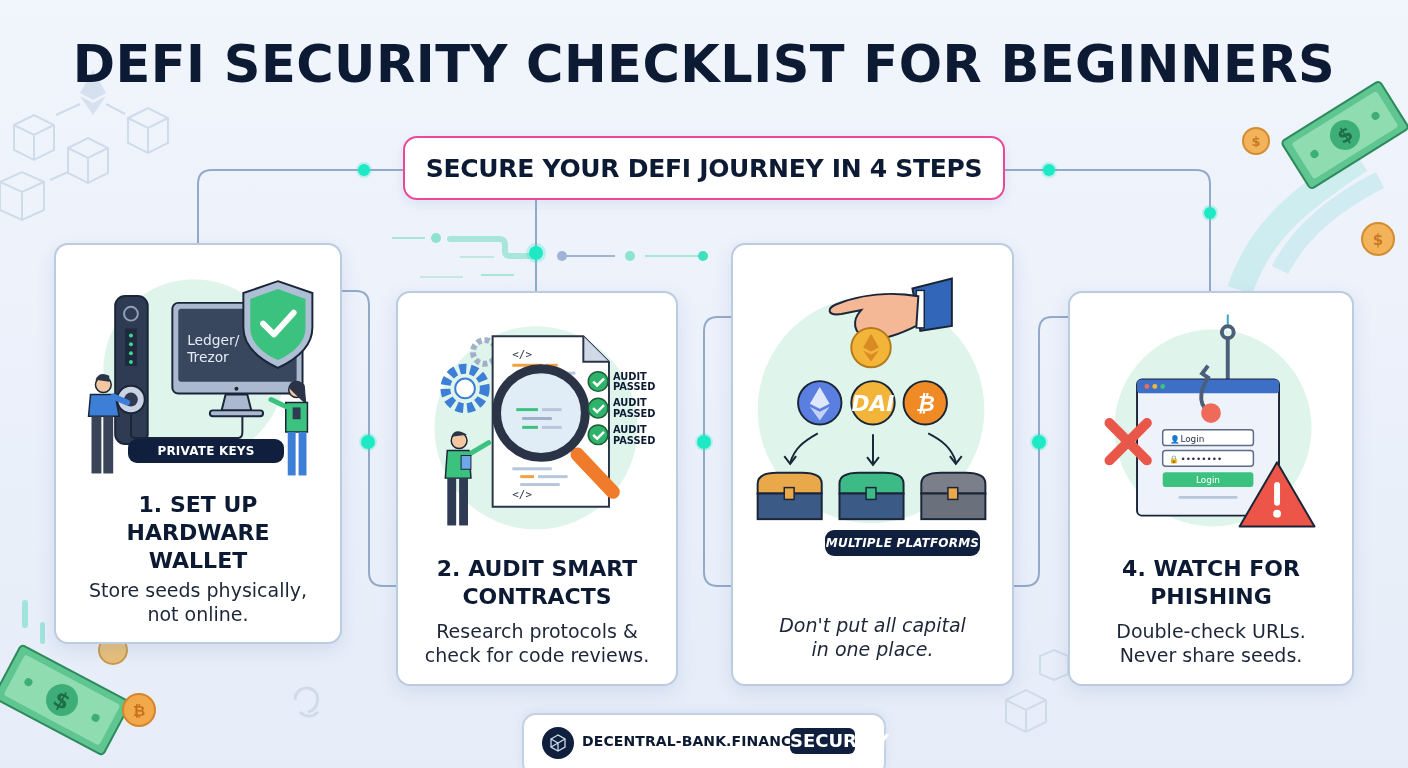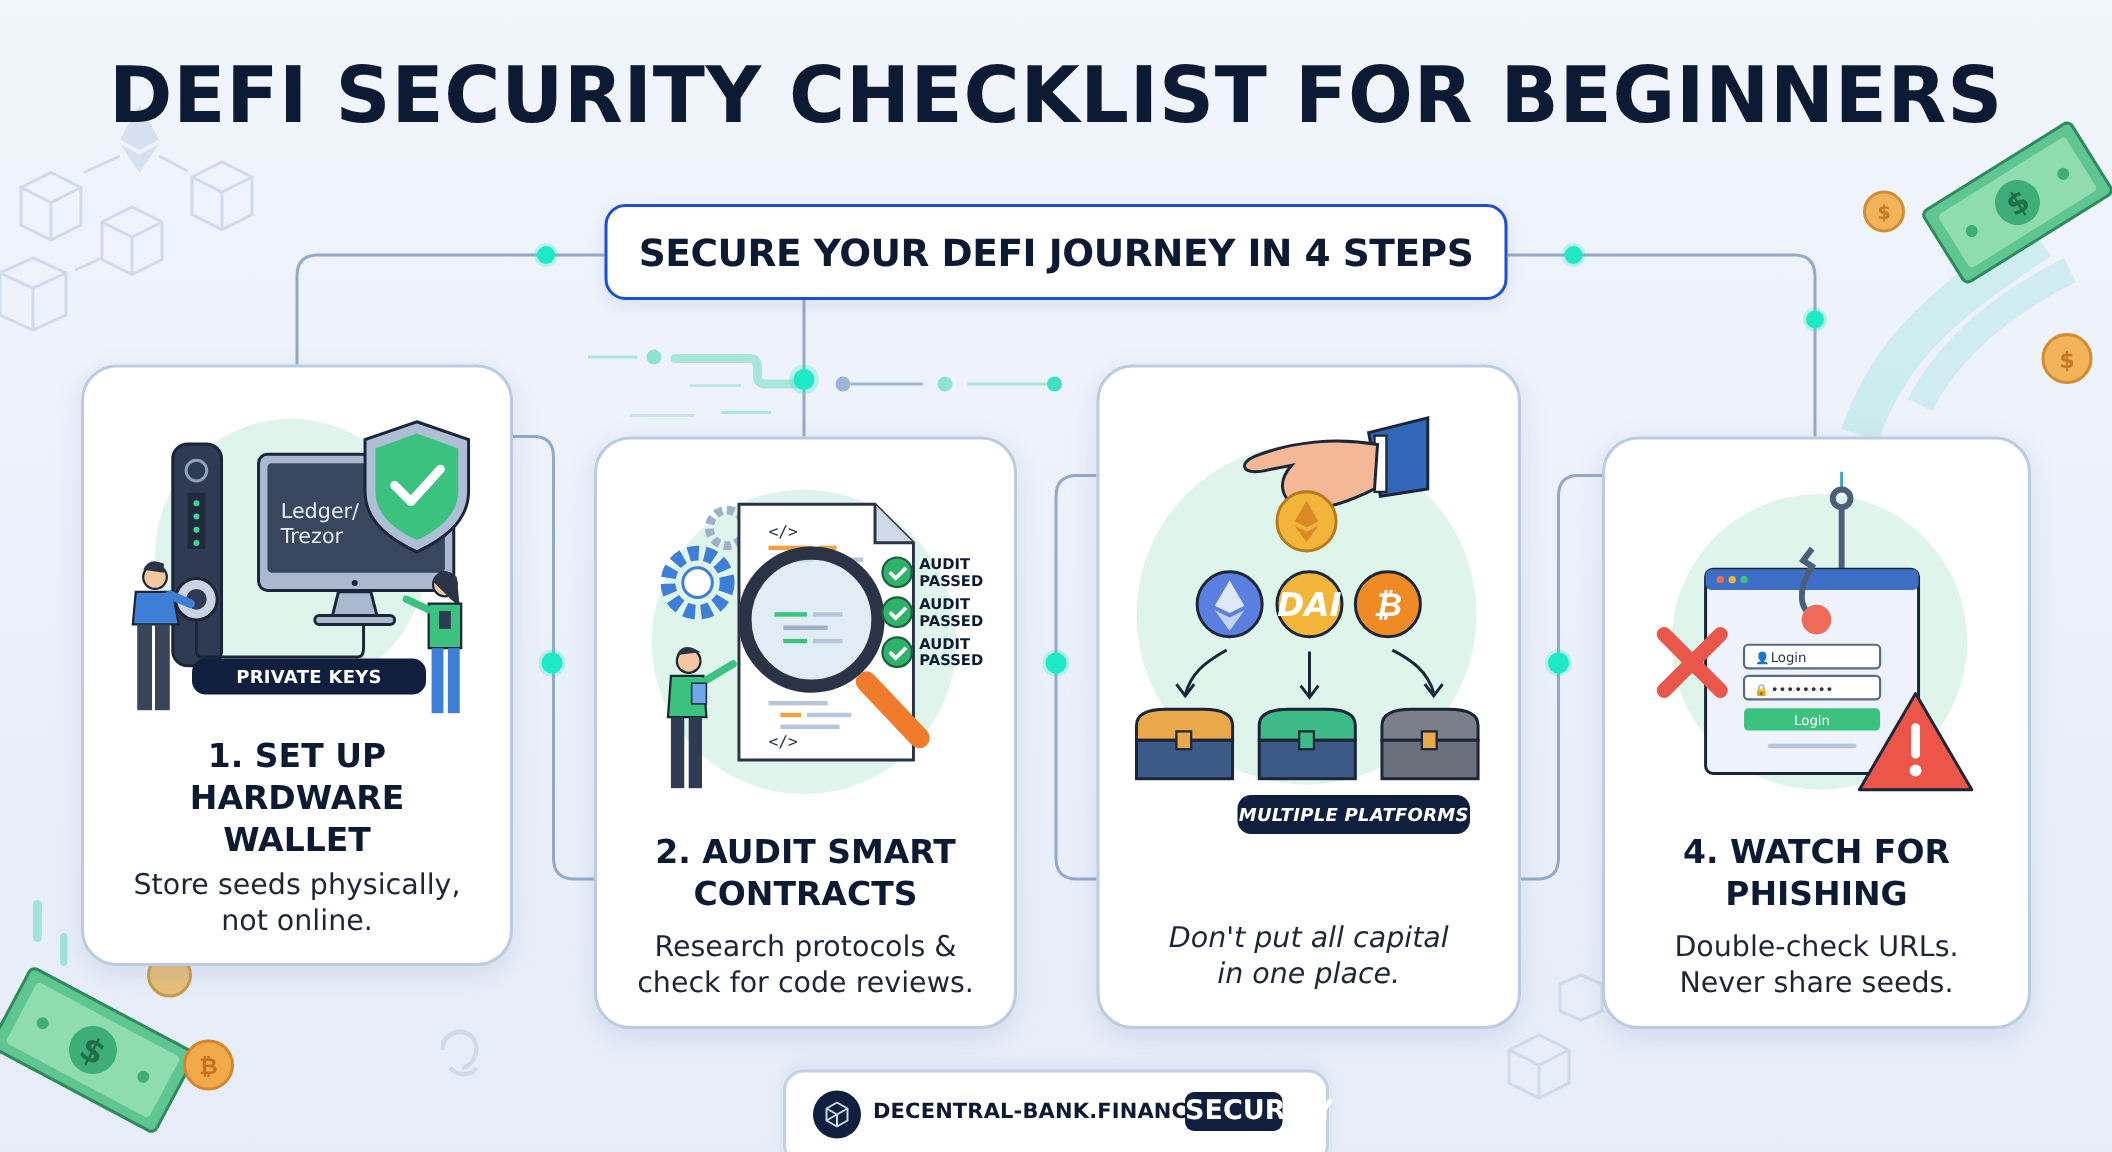--- a/index.html
+++ b/index.html
@@ -12,29 +12,29 @@
   }
   .abs { position: absolute; }
   .title {
     left: 0; top: 34px; width: 1408px; text-align: center;
     font-size: 52px; font-weight: 900; letter-spacing: 0.5px;
     color: #0d1a33; font-family: "DejaVu Sans", sans-serif;
     transform: scaleX(0.98);
   }
   .subtitle-box {
     left: 403px; top: 136px; width: 602px; height: 64px;
-    background: #fff; border: 2px solid #1d4ed8; border-radius: 14px;
+    background: #fff; border: 2px solid #ec4899; border-radius: 14px;
     box-shadow: 0 4px 12px rgba(120,150,200,0.18);
     display: flex; align-items: center; justify-content: center;
     font-size: 25px; font-weight: 700; color: #0d1a33;
     font-family: "DejaVu Sans", sans-serif; letter-spacing: -0.3px;
   }
   svg.connectors { left: 0; top: 0; }
   .card {
-    background: #fff; border: 2px solid #bccbe0; border-radius: 24px;
+    background: #fff; border: 2px solid #bccbe0; border-radius: 14px;
     box-shadow: 0 6px 18px rgba(110,140,190,0.18);
     overflow: hidden;
   }
   .card .illus { position: absolute; left: 0; top: 0; width: 100%; }
   .card .heading {
     position: absolute; left: 0; width: 100%; text-align: center;
     font-size: 22px; font-weight: 800; line-height: 28px; color: #0d1a33;
     font-family: "DejaVu Sans", sans-serif;
   }
   .card .desc {

